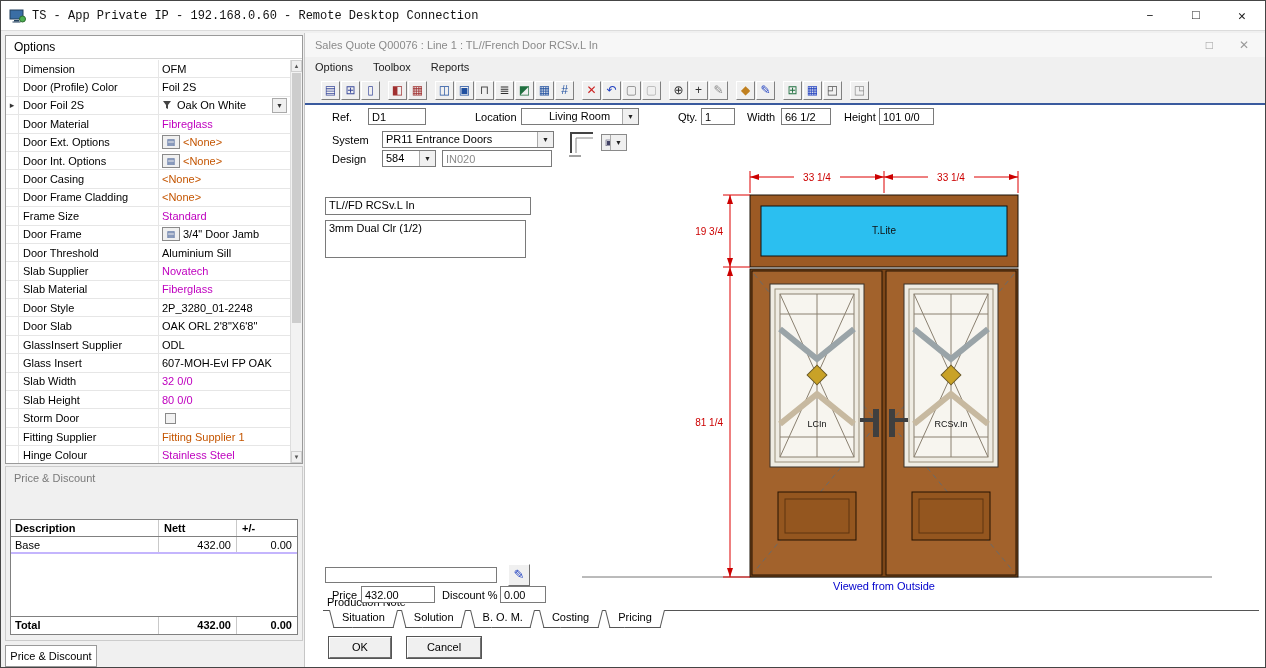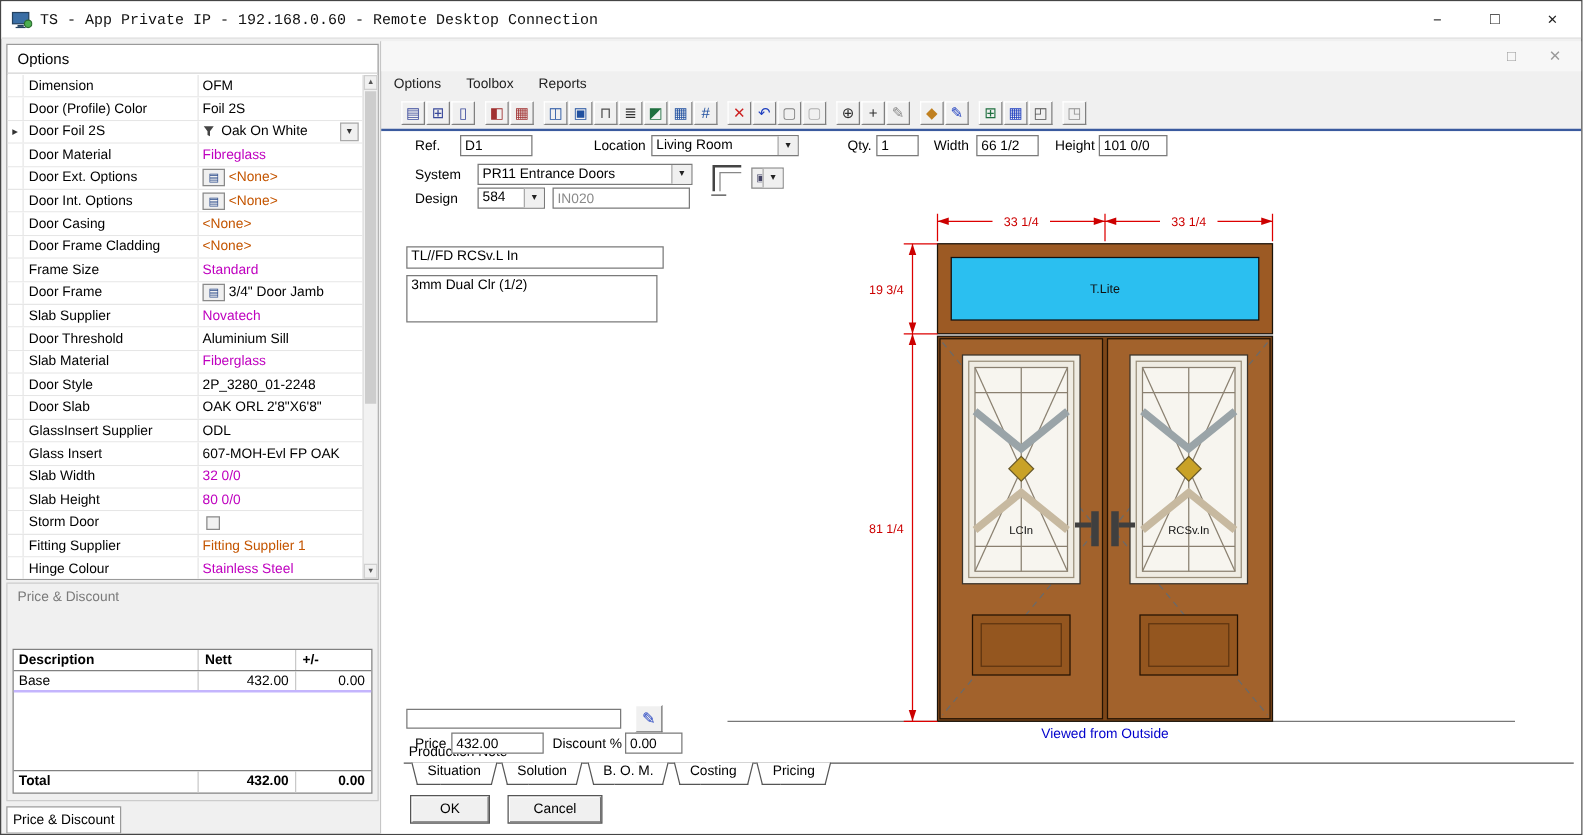--- a/index.html
+++ b/index.html
@@ -201,33 +201,33 @@
     <div class="opt-label">Door Frame</div>
     <div class="opt-value">
       <span class="opt-btn">▤</span>
 
       <span class="opt-text" style="color: rgb(0, 0, 0);">3/4" Door Jamb</span>
 
     </div>
   </div>
           <div class="opt-row">
     <div class="opt-marker"></div>
+    <div class="opt-label">Door Threshold</div>
+    <div class="opt-value">
+
+      <span class="opt-text" style="color: rgb(0, 0, 0);">Aluminium Sill</span>
+
+    </div>
+  </div>
+          <div class="opt-row">
+    <div class="opt-marker"></div>
     <div class="opt-label">Slab Supplier</div>
     <div class="opt-value">
 
       <span class="opt-text" style="color: rgb(191, 0, 191);">Novatech</span>
-
-    </div>
-  </div>
-          <div class="opt-row">
-    <div class="opt-marker"></div>
-    <div class="opt-label">Door Threshold</div>
-    <div class="opt-value">
-
-      <span class="opt-text" style="color: rgb(0, 0, 0);">Aluminium Sill</span>
 
     </div>
   </div>
           <div class="opt-row">
     <div class="opt-marker"></div>
     <div class="opt-label">Slab Material</div>
     <div class="opt-value">
 
       <span class="opt-text" style="color: rgb(191, 0, 191);">Fiberglass</span>
 
@@ -344,20 +344,21 @@
         </div>
       </div>
     </div>
 
     <div class="sheet-tab">Price &amp; Discount</div>
   </div>
 
   <div class="right-col">
 
     <div class="child-titlebar">
+      <span>Sales Quote Q00076  : Line  1 : TL//French Door RCSv.L In</span>
       <div class="ct-controls">
         <span>□</span>
         <span>✕</span>
       </div>
     </div>
 
     <div class="menubar">
       <span>Options</span>
       <span>Toolbox</span>
       <span>Reports</span>
@@ -406,21 +407,21 @@
           <div class="tb-btn" style="color: rgb(144, 144, 144);">◳</div>
         </div>
       </div>
     <div class="blue-line"></div>
 
     <div class="content">
 
       <span class="fld-label" style="left:27px;top:6px;">Ref.</span>
       <input class="txt" style="left: 63px; top: 3px; width: 58px;" value="D1">
       <span class="fld-label" style="left:170px;top:6px;">Location</span>
-      <div class="combo" style="left:216px;top:3px;width:118px;">
+      <div class="combo" style="left:216px;top:3px;width:118px;padding-left:24px;">
         <span class="cb-text">Living Room</span>
         <span class="cb-arrow">▼</span>
       </div>
       <span class="fld-label" style="left:373px;top:6px;">Qty.</span>
       <input class="txt" style="left: 396px; top: 3px; width: 34px;" value="1">
       <span class="fld-label" style="left:442px;top:6px;">Width</span>
       <input class="txt" style="left: 476px; top: 3px; width: 50px;" value="66 1/2">
       <span class="fld-label" style="left:539px;top:6px;">Height</span>
       <input class="txt" style="left: 574px; top: 3px; width: 55px;" value="101 0/0">
 

